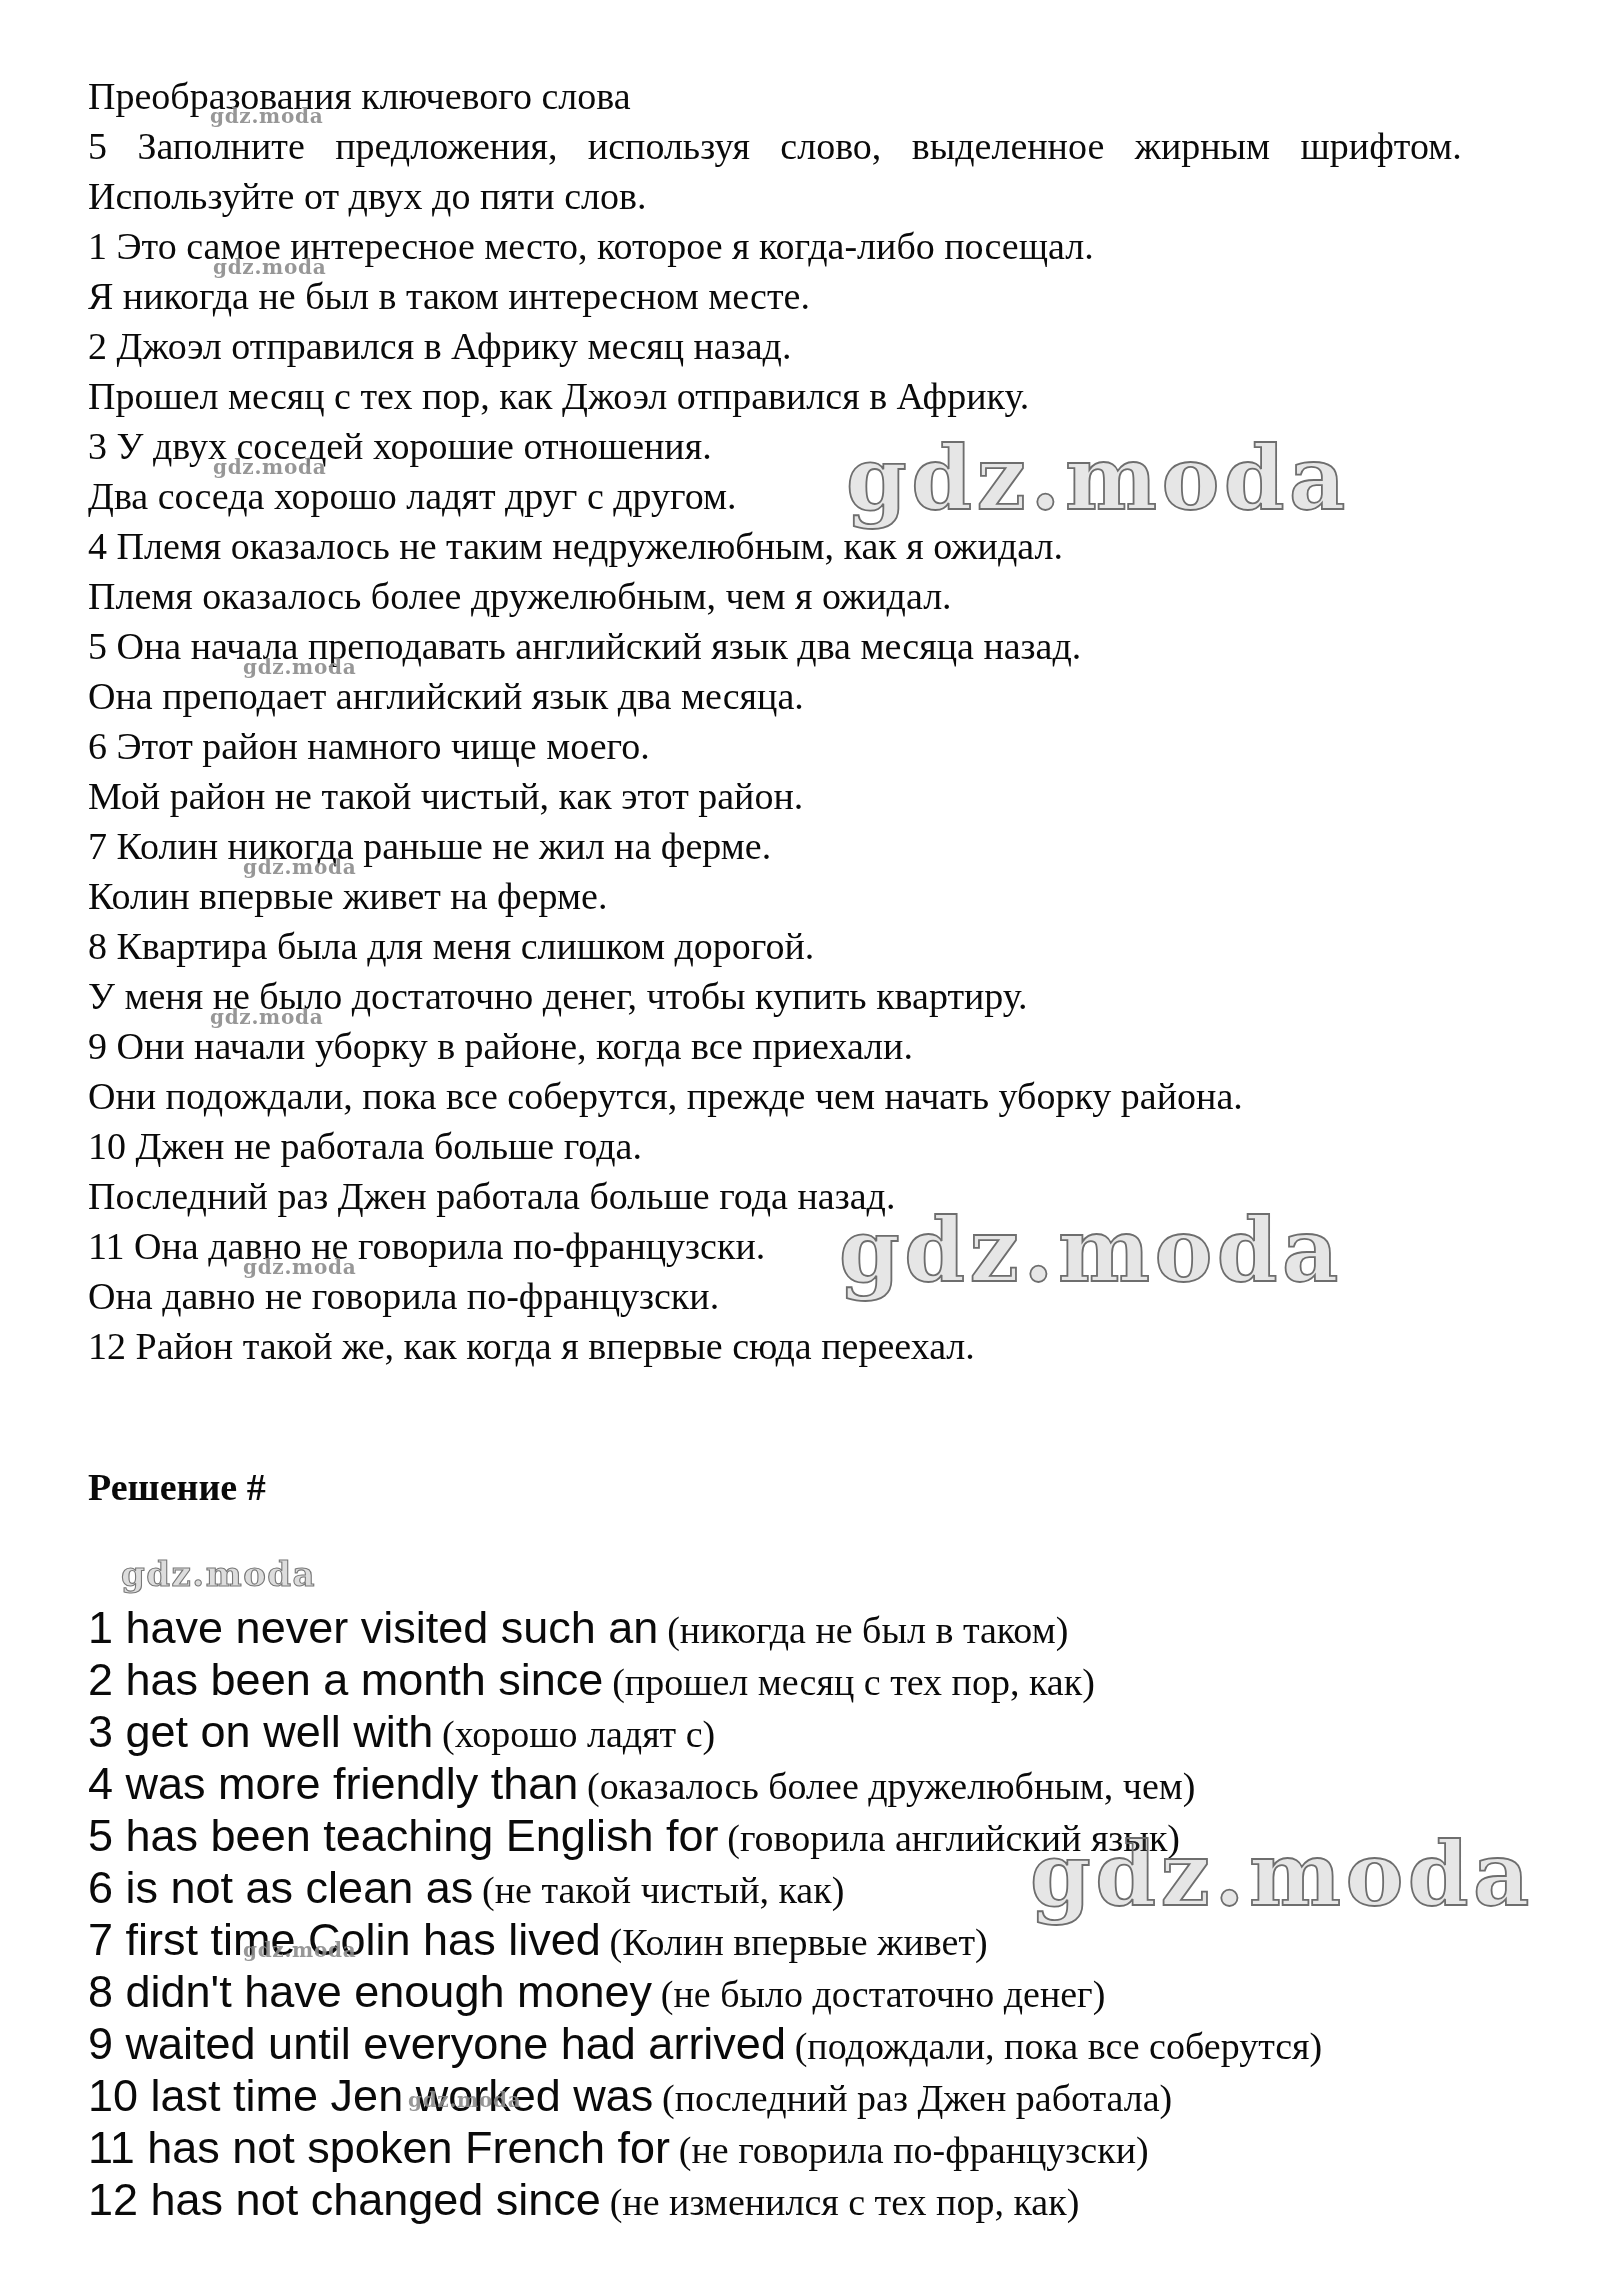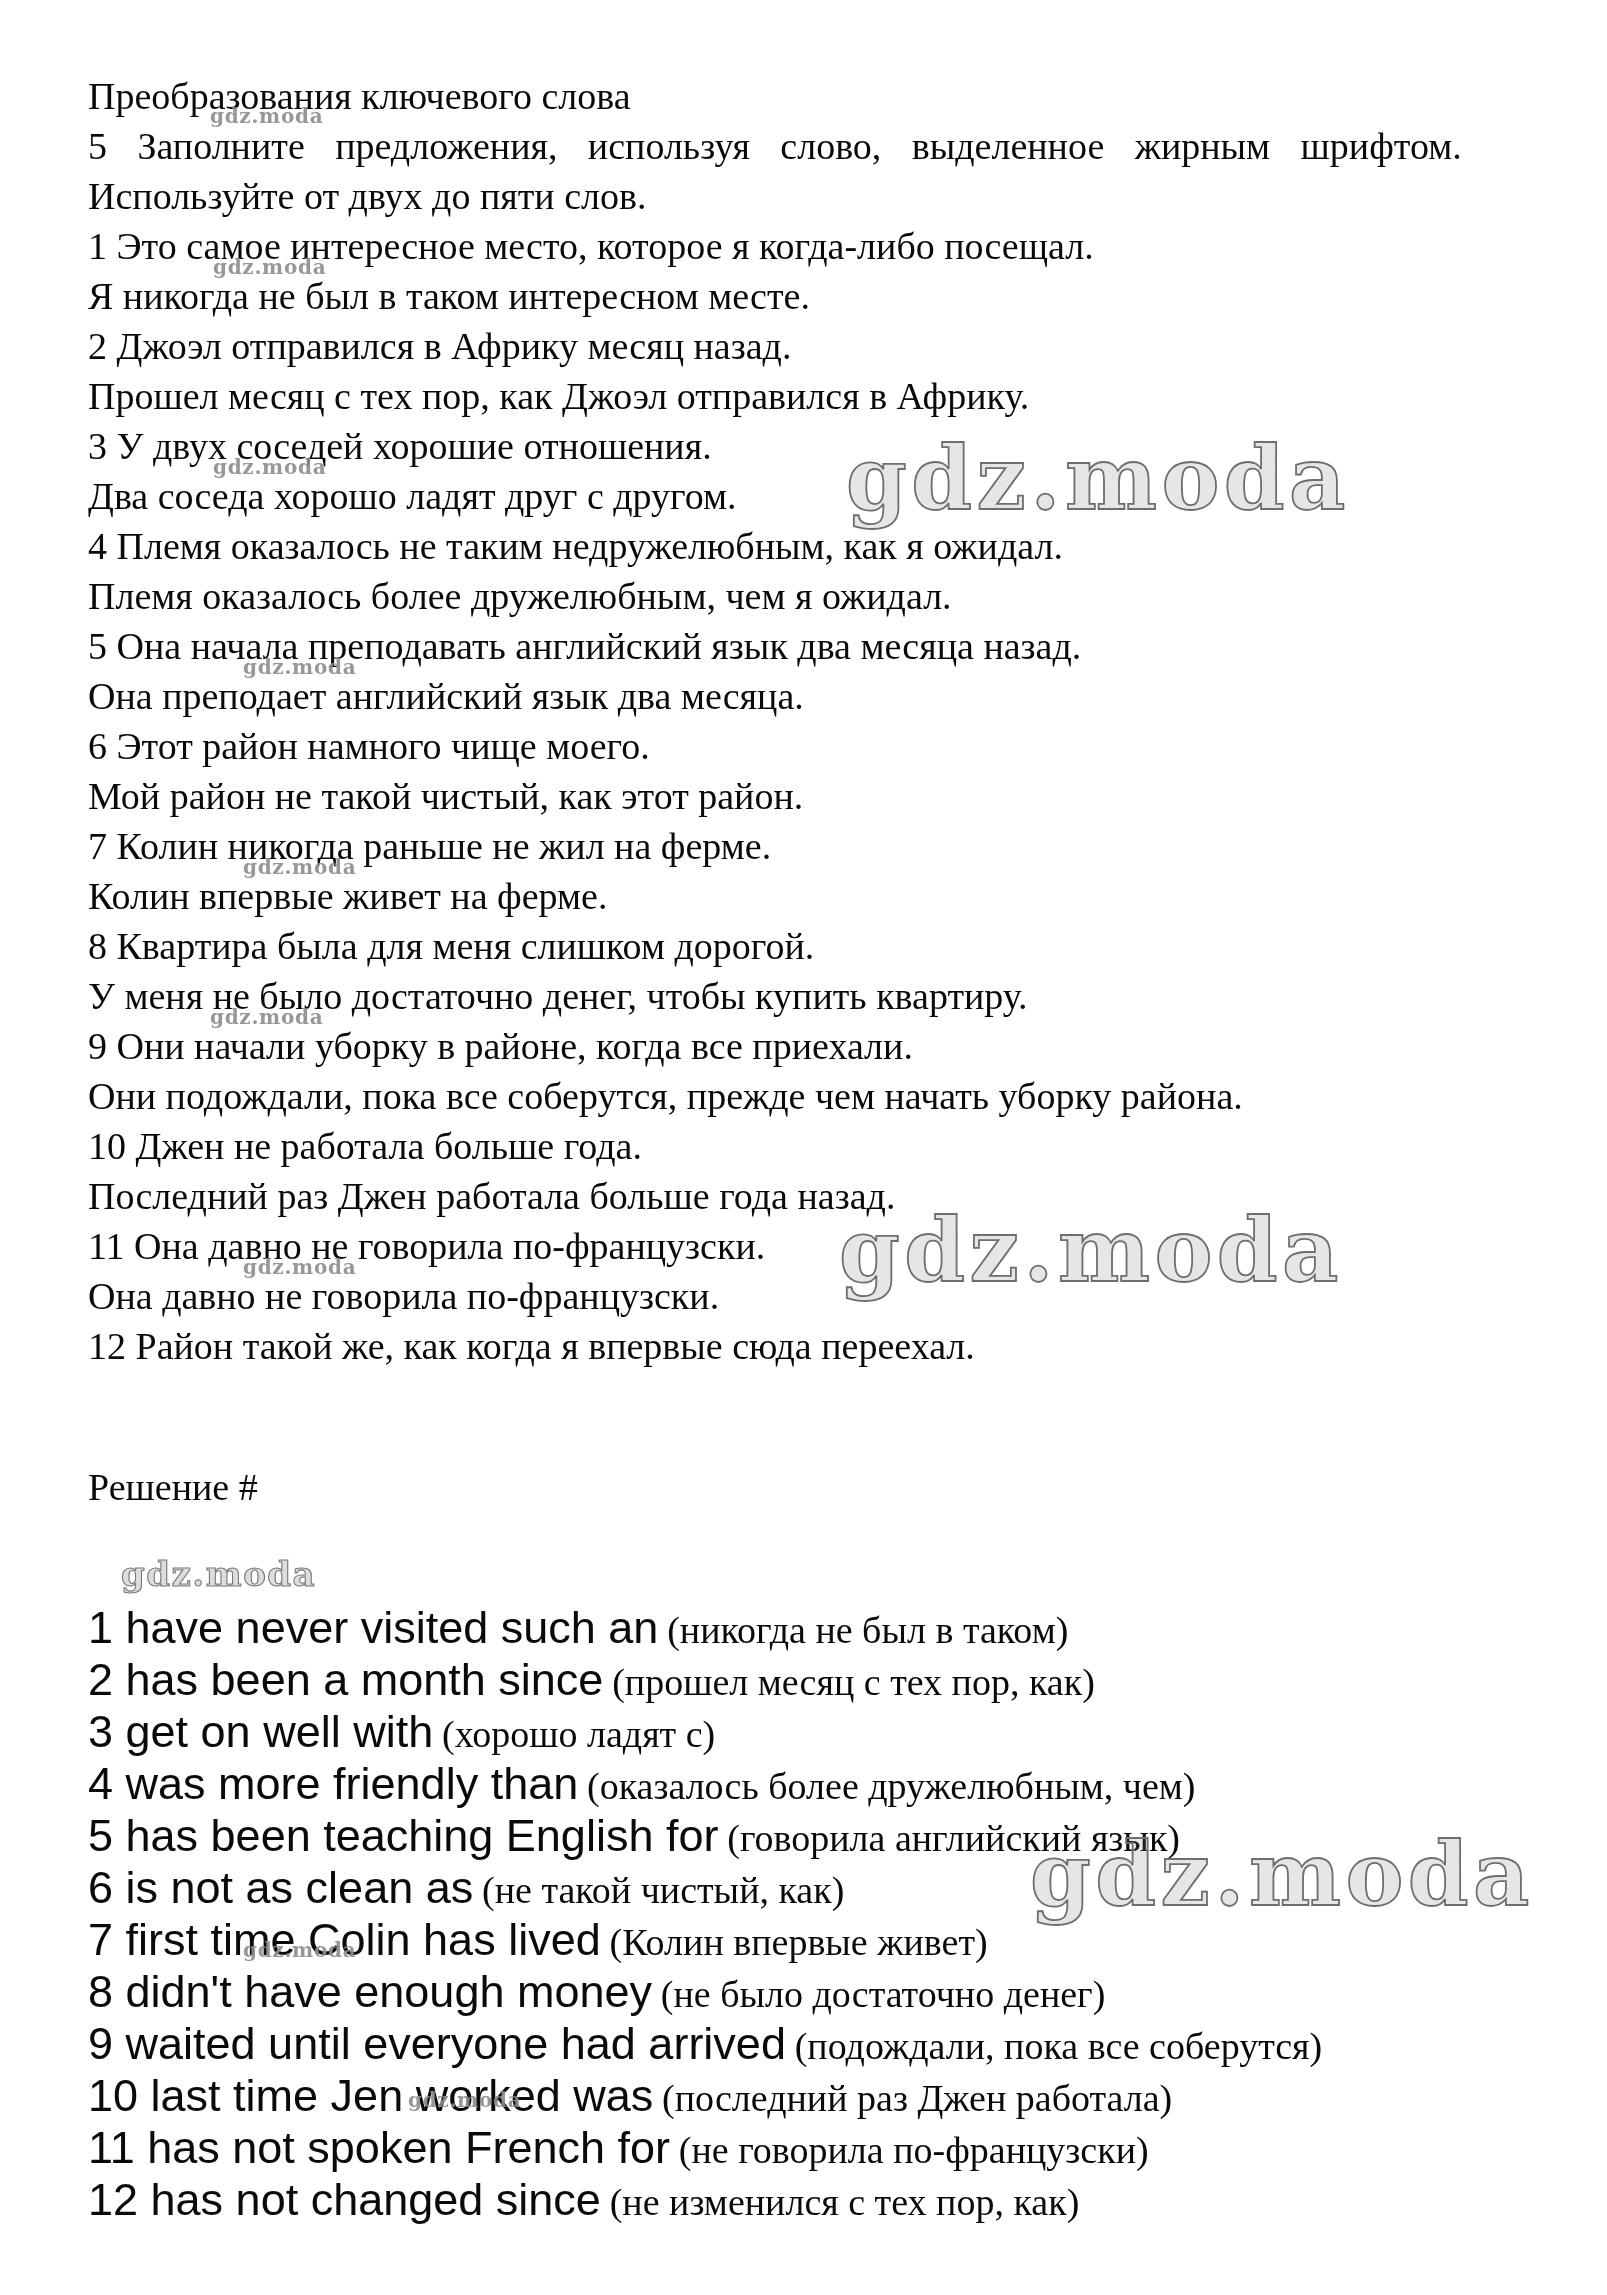--- a/index.html
+++ b/index.html
@@ -18,21 +18,21 @@
     margin: 0;
     font-size: 38px;
     line-height: 50px;
     white-space: nowrap;
   }
   p.stretch { word-spacing: 0.55em; }
   .solution-heading {
     margin: 91px 0 0 0;
     font-size: 38px;
     line-height: 50px;
-    font-weight: normal;
+    font-weight: bold;
     white-space: nowrap;
   }
   .solution { margin-top: 91px; }
   .sol .en { font-family: "Liberation Sans", sans-serif; font-size: 45px; }
   .sol .ru { font-family: "Liberation Serif", serif; margin-left: 8.8px; }
 
   
   .wm { position: absolute; font-family: "DejaVu Serif", serif; pointer-events: none; white-space: nowrap; }
   .wm-big {
     font-size: 87px;

